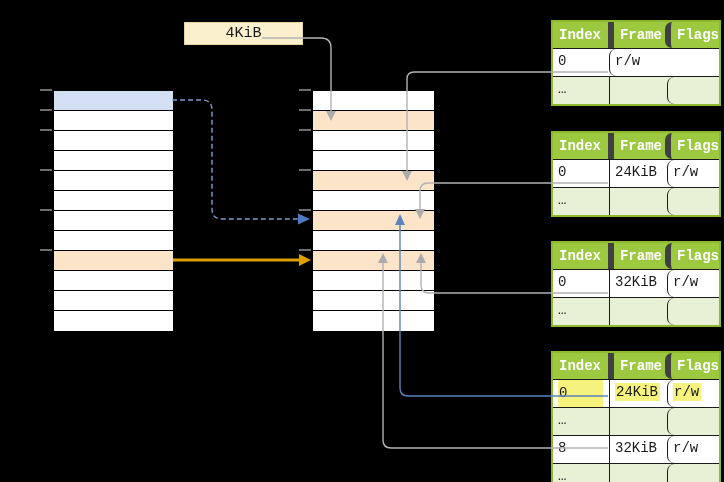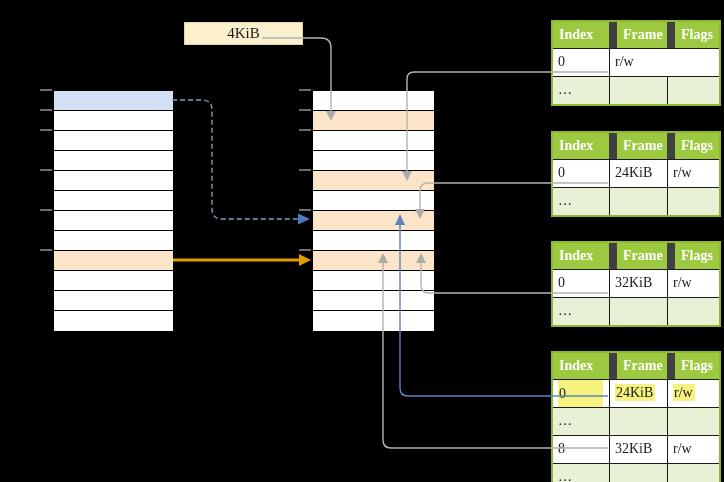--- a/index.html
+++ b/index.html
@@ -1,18 +1,18 @@
 <!DOCTYPE html>
 <html><head>
 <meta charset="utf-8">
 <style>
   html,body{margin:0;padding:0;background:#000;}
   .canvas{
     position:relative;width:724px;height:482px;background:#000;overflow:hidden;
-    font-family:Liberation Serif, serif;
+    font-family:Liberation Mono, monospace;
   }
   
   .size-label{
     position:absolute;left:184px;top:22px;width:119px;height:23px;
     background:#FBF0CE;border:1px solid #E4D5A3;box-sizing:border-box;
     color:#1a1a1a;font-size:15px;line-height:21px;text-align:center;
   }
   
   .memcol{position:absolute;border:1px solid #000;box-sizing:content-box;background:#fff;}
   .memcol .row{height:20px;box-sizing:border-box;border-bottom:1px solid #000;background:#fff;}
@@ -22,31 +22,31 @@
   #left-col{left:53px;top:90px;width:119px;height:240px;}
   #mid-col{left:312px;top:90px;width:121px;height:240px;}
   
   .ptable{
     position:absolute;left:551px;width:170px;
     border:2px solid #8EB92F;box-sizing:border-box;background:#fff;
   }
   .thead{display:flex;background:#9CC93F;height:26px;}
   .th{
     color:#fff;font-weight:bold;font-size:14px;line-height:26px;
-    padding-left:6px;box-sizing:border-box;border-left:8px solid #404040;
+    padding-left:6px;box-sizing:border-box;border-left:6px solid #404040;
   }
   .th:first-child{border-left:none;}
   .tr{display:flex;height:27px;border-top:1px solid #1a1a1a;background:#fff;}
   .tr.alt{background:#E8F0D6;}
   .td{
     color:#1a1a1a;font-size:14px;line-height:25px;padding-left:5px;
     box-sizing:border-box;border-left:1px solid #1a1a1a;overflow:hidden;
   }
   .td:first-child{border-left:none;}
-  .c1{width:56px;}.c2{width:58px;}.c3{width:56px;flex:1;}
+  .c1{width:56px;}.c2{width:58px;}.c3{width:56px;flex:1;border-radius:7px;}
   .hl{background:#F5F37E;padding:1px 2px 1px 1px;}
   .hl-wide{background:#F5F37E;display:inline-block;min-width:42px;padding:1px 2px 1px 1px;}
   
   #overlay{position:absolute;left:0;top:0;z-index:10;pointer-events:none;}
 </style>
 </head>
 <body>
 
 <div class="canvas">
 

